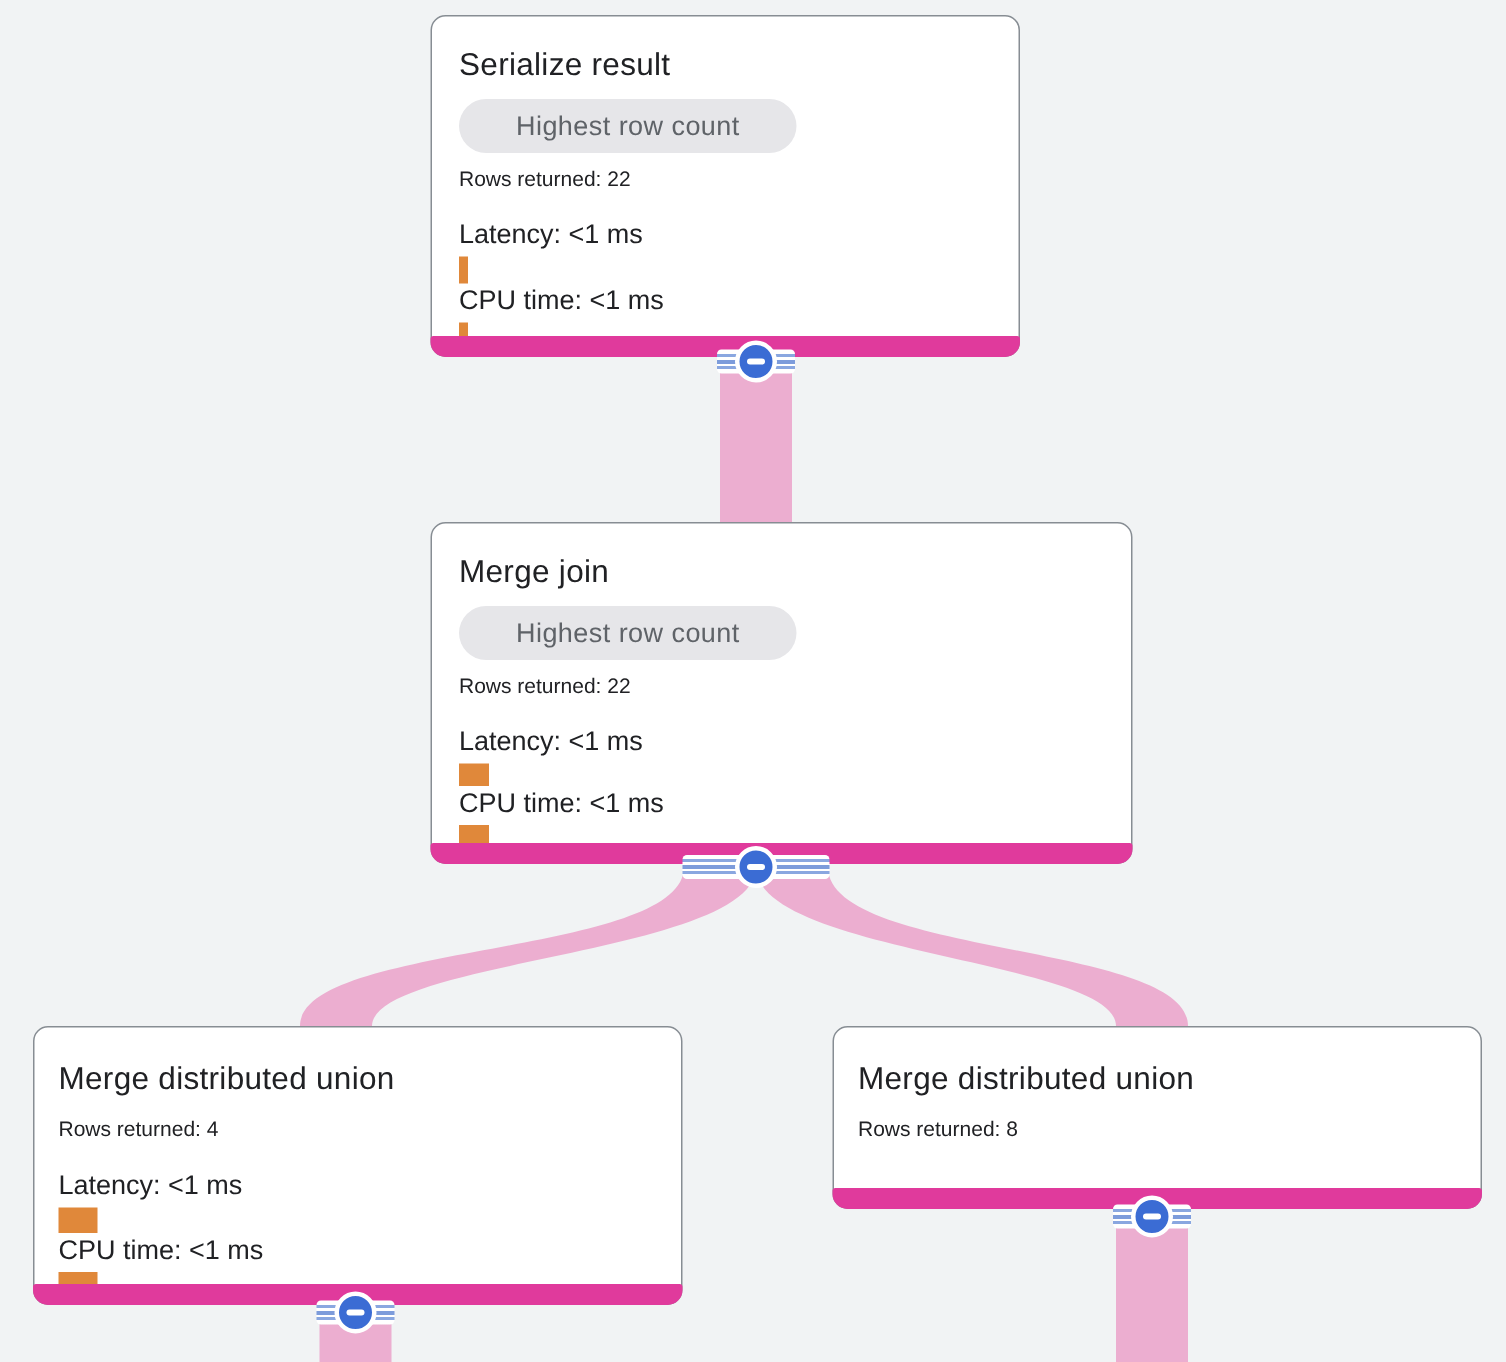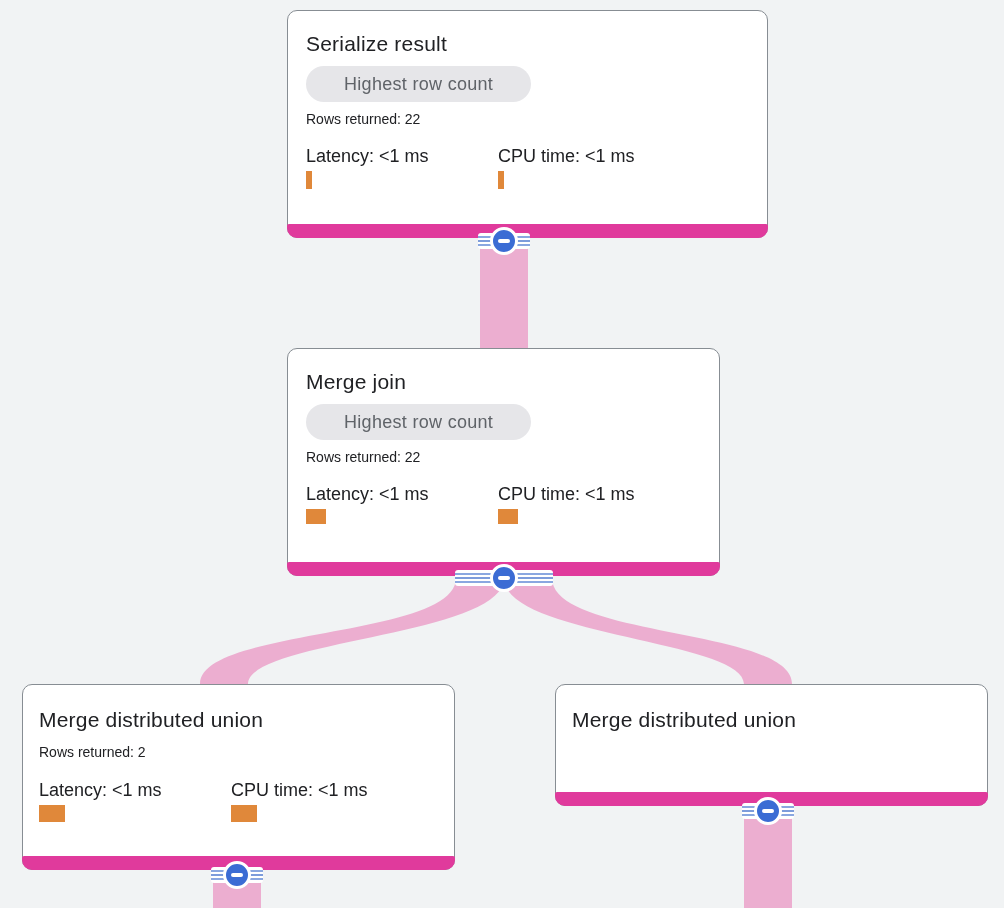--- a/index.html
+++ b/index.html
@@ -38,21 +38,21 @@
     color: var(--badge-text, #5f6368);
     font-size: 18px; line-height: 36px;
     padding: 0 38px; border-radius: 18px;
     letter-spacing: 0.3px;
   }
   .rows-label {
     font-size: 14px; color: var(--body-text, #202124);
     line-height: 22px; margin-top: 6px;
   }
   .rows-label.tight { margin-top: 8px; }
-  .metrics { display: flex; margin-top: 15px; }
+  .metrics { display: flex; margin-top: 15px; flex-direction: column; }
   .metric-col { width: 192px; }
   .metric-label { font-size: 18px; color: var(--body-text, #202124); line-height: 22px; }
   .metric-bar {
     background: var(--metric-bar, #e0883a);
     margin-top: 4px;
   }
   .toggle {
     position: absolute; z-index: 3; height: 30px;
   }
   .toggle-rail {
@@ -76,22 +76,22 @@
     border-radius: 50%;
     cursor: pointer;
   }
   .minus-bar {
     position: absolute; left: 50%; top: 50%;
     width: 12px; height: 3.5px;
     margin-left: -6px; margin-top: -2px;
     background: #ffffff; border-radius: 2px;
   }
   
-  #card-0 { left: 287px; top: 10px;  width: 481px; height: 228px; }
-  #card-1 { left: 287px; top: 348px; width: 433px; height: 228px; }
+  #card-0 { left: 287px; top: 10px;  width: 393px; height: 228px; }
+  #card-1 { left: 287px; top: 348px; width: 468px; height: 228px; }
   #card-2 { left: 22px;  top: 684px; width: 433px; height: 186px; }
   #card-3 { left: 555px; top: 684px; width: 433px; height: 122px; }
   
   #toggle-0 { left: 478px; top: 226px; width: 52px; }
   #toggle-1 { left: 455px; top: 563px; width: 98px; }
   #toggle-2 { left: 211px; top: 860px; width: 52px; }
   #toggle-3 { left: 742px; top: 796px; width: 52px; }
 </style>
 </head>
 <body>
@@ -138,38 +138,39 @@
         <div class="metric-bar" style="width:20px;height:15px"></div>
       </div>
     </div>
   </div>
   <div class="card-footer"></div>
 </div>
 
 <div id="card-2" class="plan-card">
   <div class="card-content narrow-pad">
     <h2 class="card-title">Merge distributed union</h2>
-    <div class="rows-label tight">Rows returned: 2</div>
+    <div class="rows-label tight">Rows returned: 4</div>
     <div class="metrics" style="margin-top:16px">
       <div class="metric-col">
         <div class="metric-label">Latency: &lt;1 ms</div>
         <div class="metric-bar" style="width:26px;height:17px"></div>
       </div>
       <div class="metric-col">
         <div class="metric-label">CPU time: &lt;1 ms</div>
         <div class="metric-bar" style="width:26px;height:17px"></div>
       </div>
     </div>
   </div>
   <div class="card-footer"></div>
 </div>
 
 <div id="card-3" class="plan-card">
   <div class="card-content narrow-pad">
     <h2 class="card-title">Merge distributed union</h2>
+    <div class="rows-label tight">Rows returned: 8</div>
   </div>
   <div class="card-footer"></div>
 </div>
 
 <div id="toggle-0" class="toggle">
   <div class="toggle-rail"></div>
   <div class="toggle-circle">
     <span class="minus-bar"></span>
   </div>
 </div>

